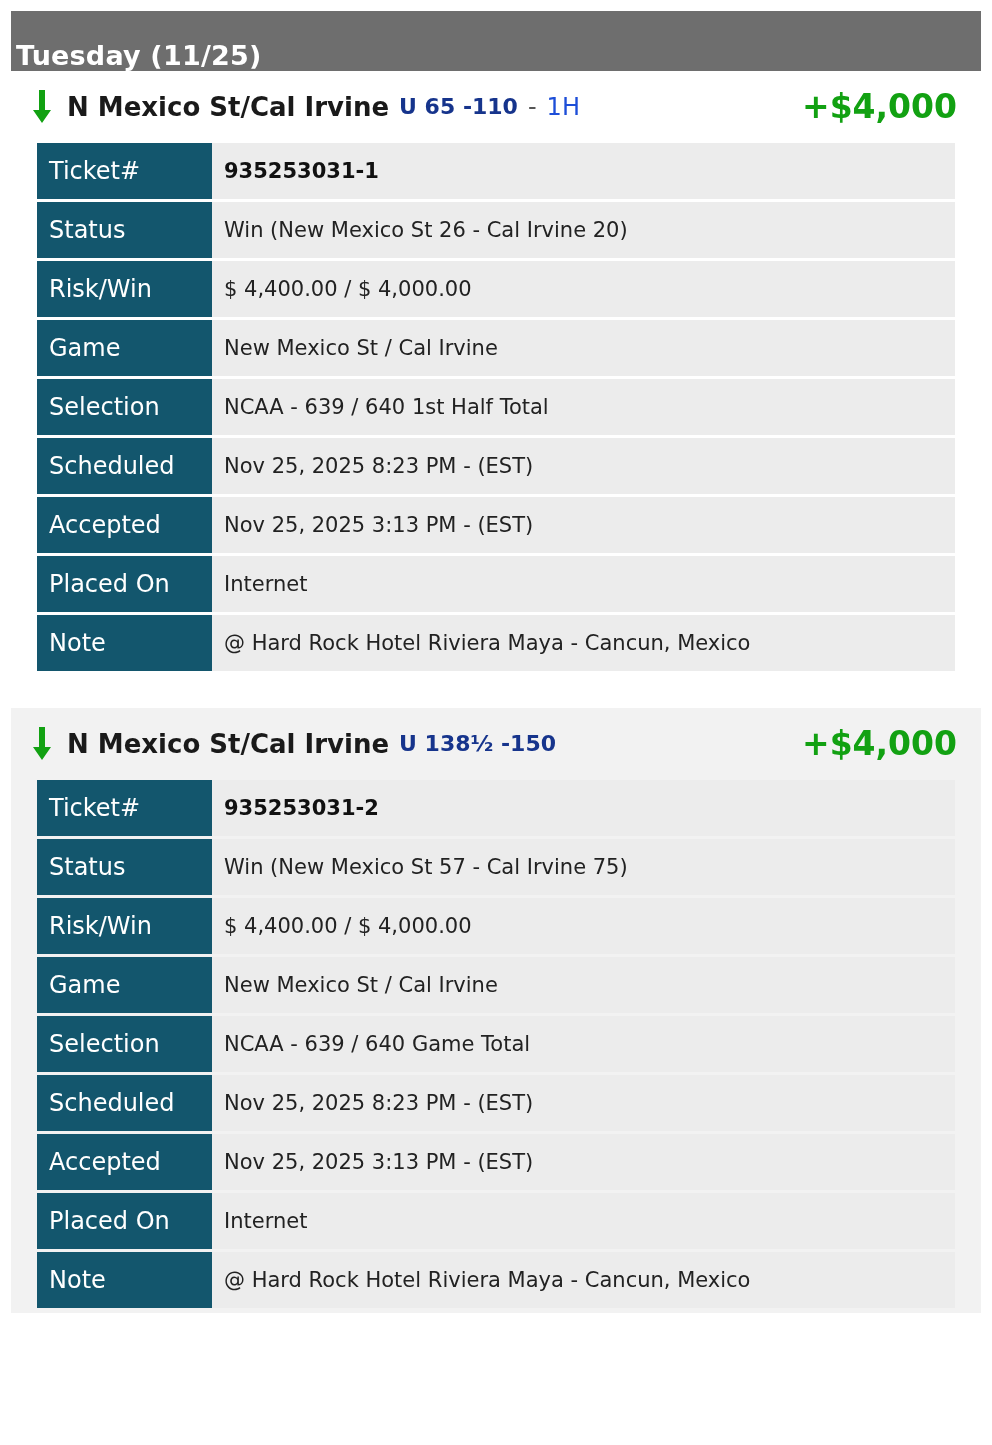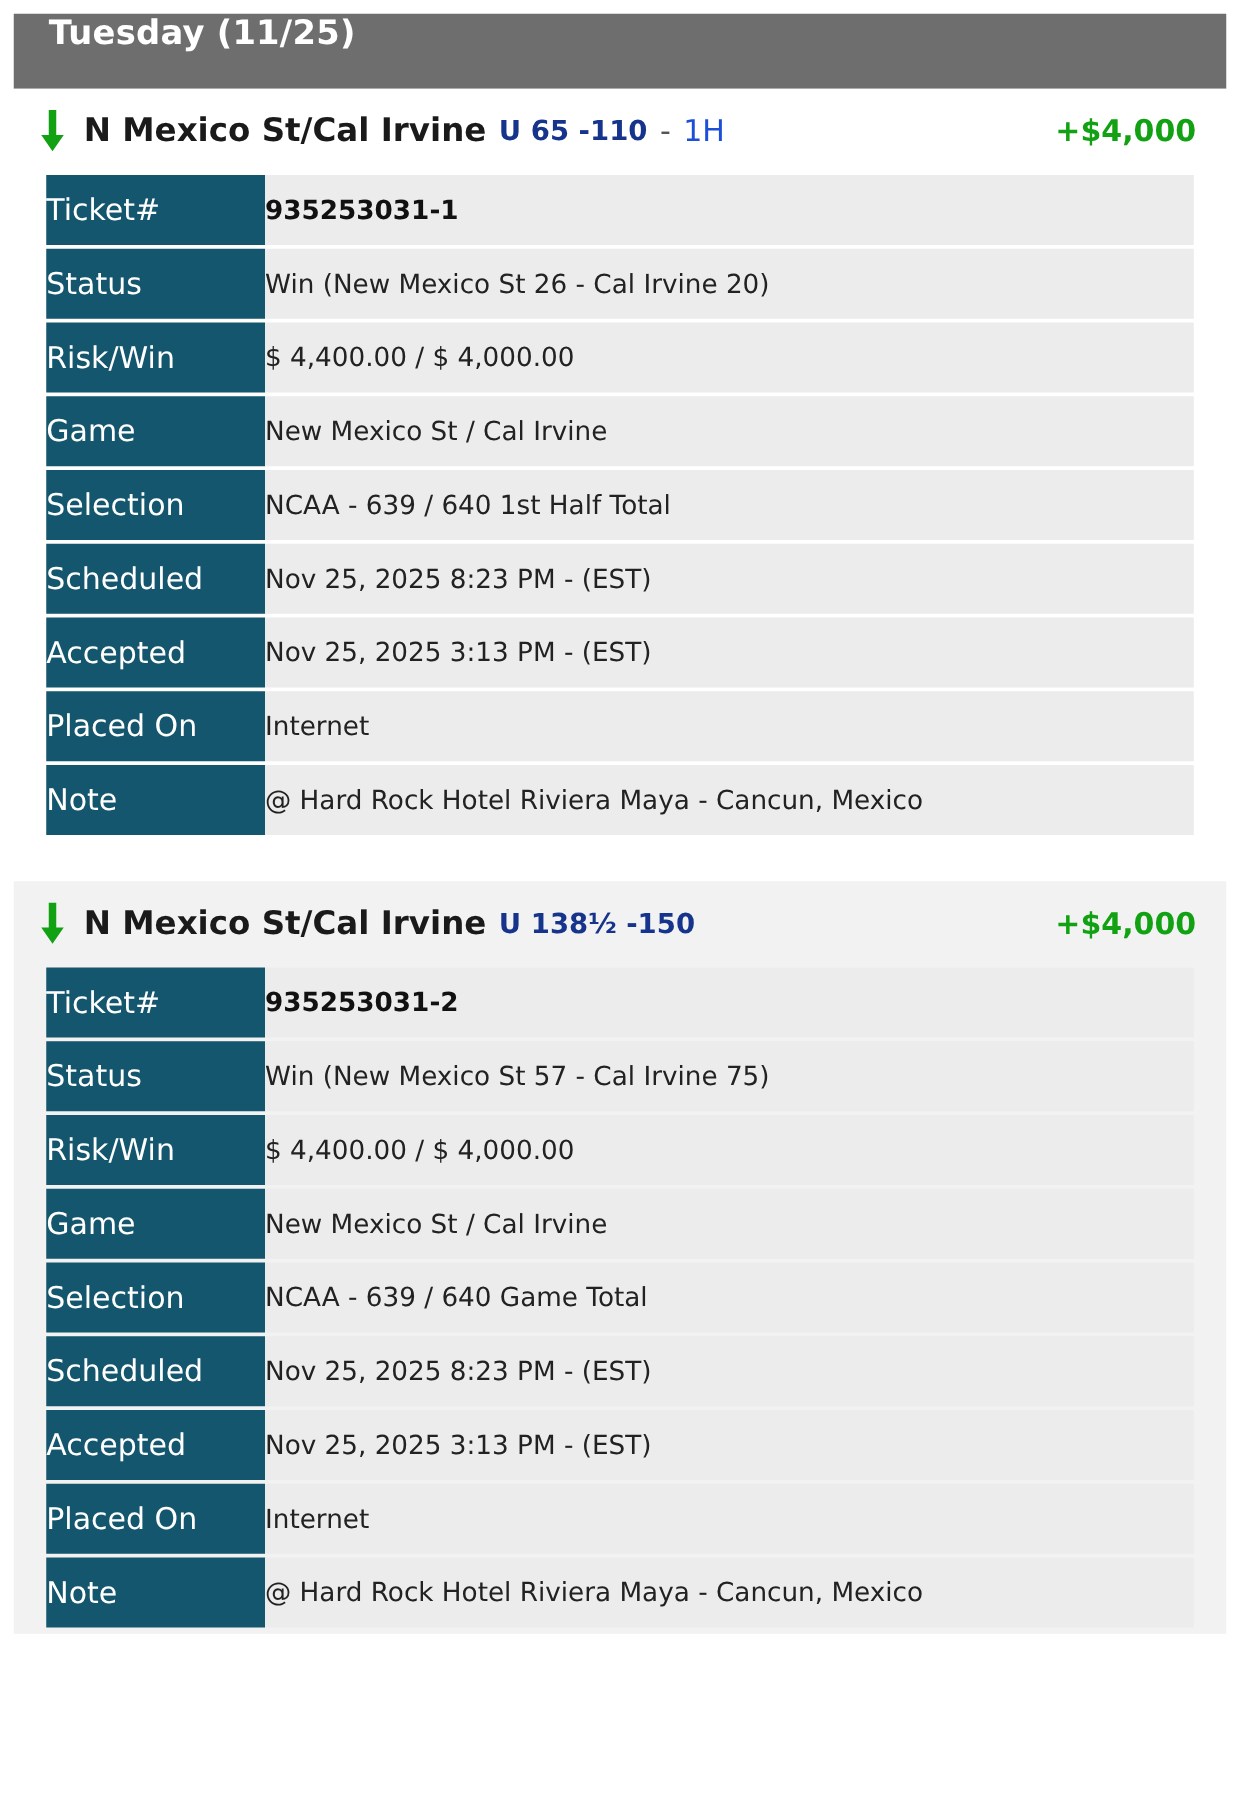--- a/index.html
+++ b/index.html
@@ -16,22 +16,22 @@
     position: relative;
     overflow: hidden;
   }
 
   
   .date-bar {
     background: #6e6e6e;
     color: #ffffff;
     height: 60px;
     display: flex;
-    align-items: flex-start;
-    padding-left: 28px;
+    align-items: flex-end;
+    padding-left: 5px;
     margin: 11px 11px 0 11px;
   }
   .date-bar .date-text {
     font-size: 27px;
     font-weight: bold;
     letter-spacing: 0.2px;
   }
 
   
   .bet-block {
@@ -79,36 +79,36 @@
     font-size: 24px;
   }
   .bet-sep {
     color: #555;
     font-weight: normal;
     font-size: 24px;
   }
   .bet-amount {
     margin-left: auto;
     color: #12a112;
-    font-size: 24px;
+    font-size: 33px;
     font-weight: bold;
     padding-right: 10px;
     white-space: nowrap;
   }
 
   
   table.detail {
     border-collapse: separate;
     border-spacing: 0 3px;
     width: calc(100% - 52px);
     margin: 4px 26px 0 26px;
     table-layout: fixed;
   }
   table.detail td {
-    padding: 0;
+    padding: 12px;
     vertical-align: middle;
   }
   td.label {
     width: 175px;
     background: #13566d;
     color: #ffffff;
     font-size: 24px;
     height: 56px;
     padding-left: 14px;
     white-space: nowrap;

